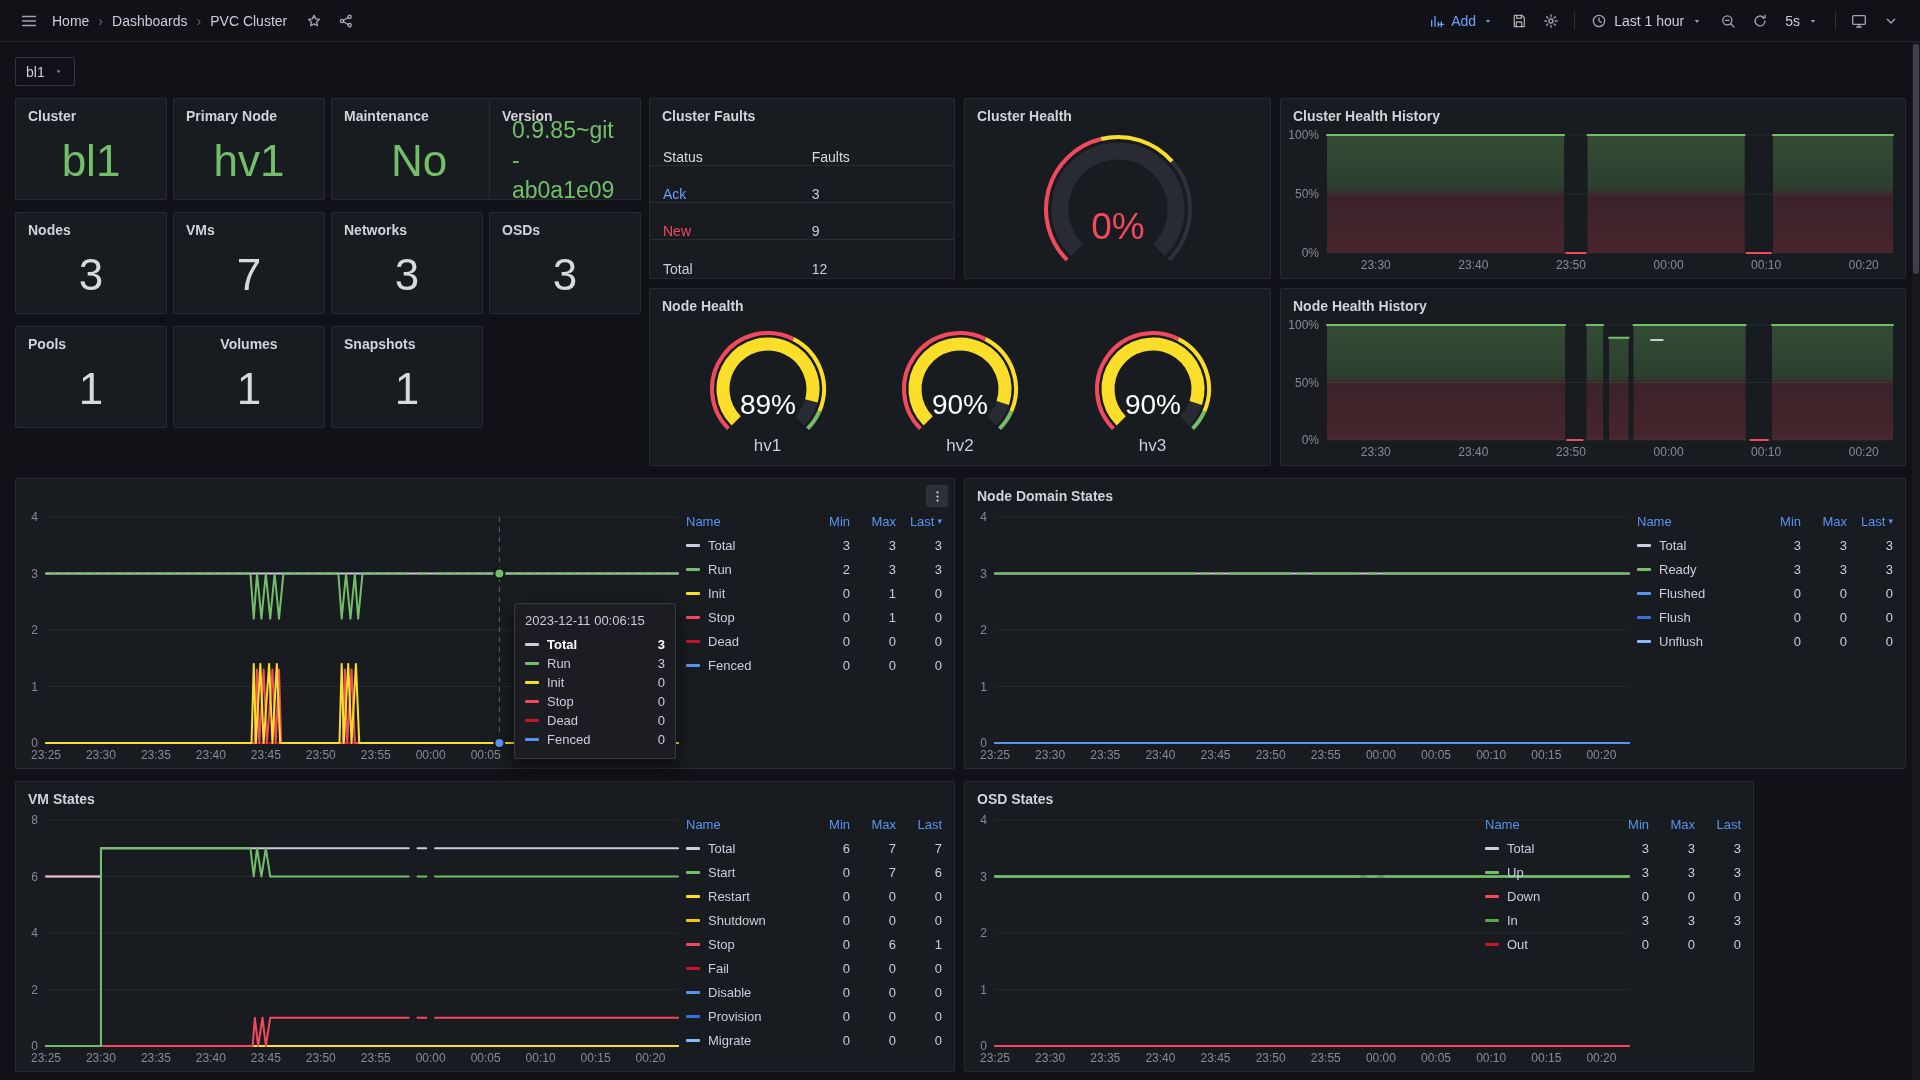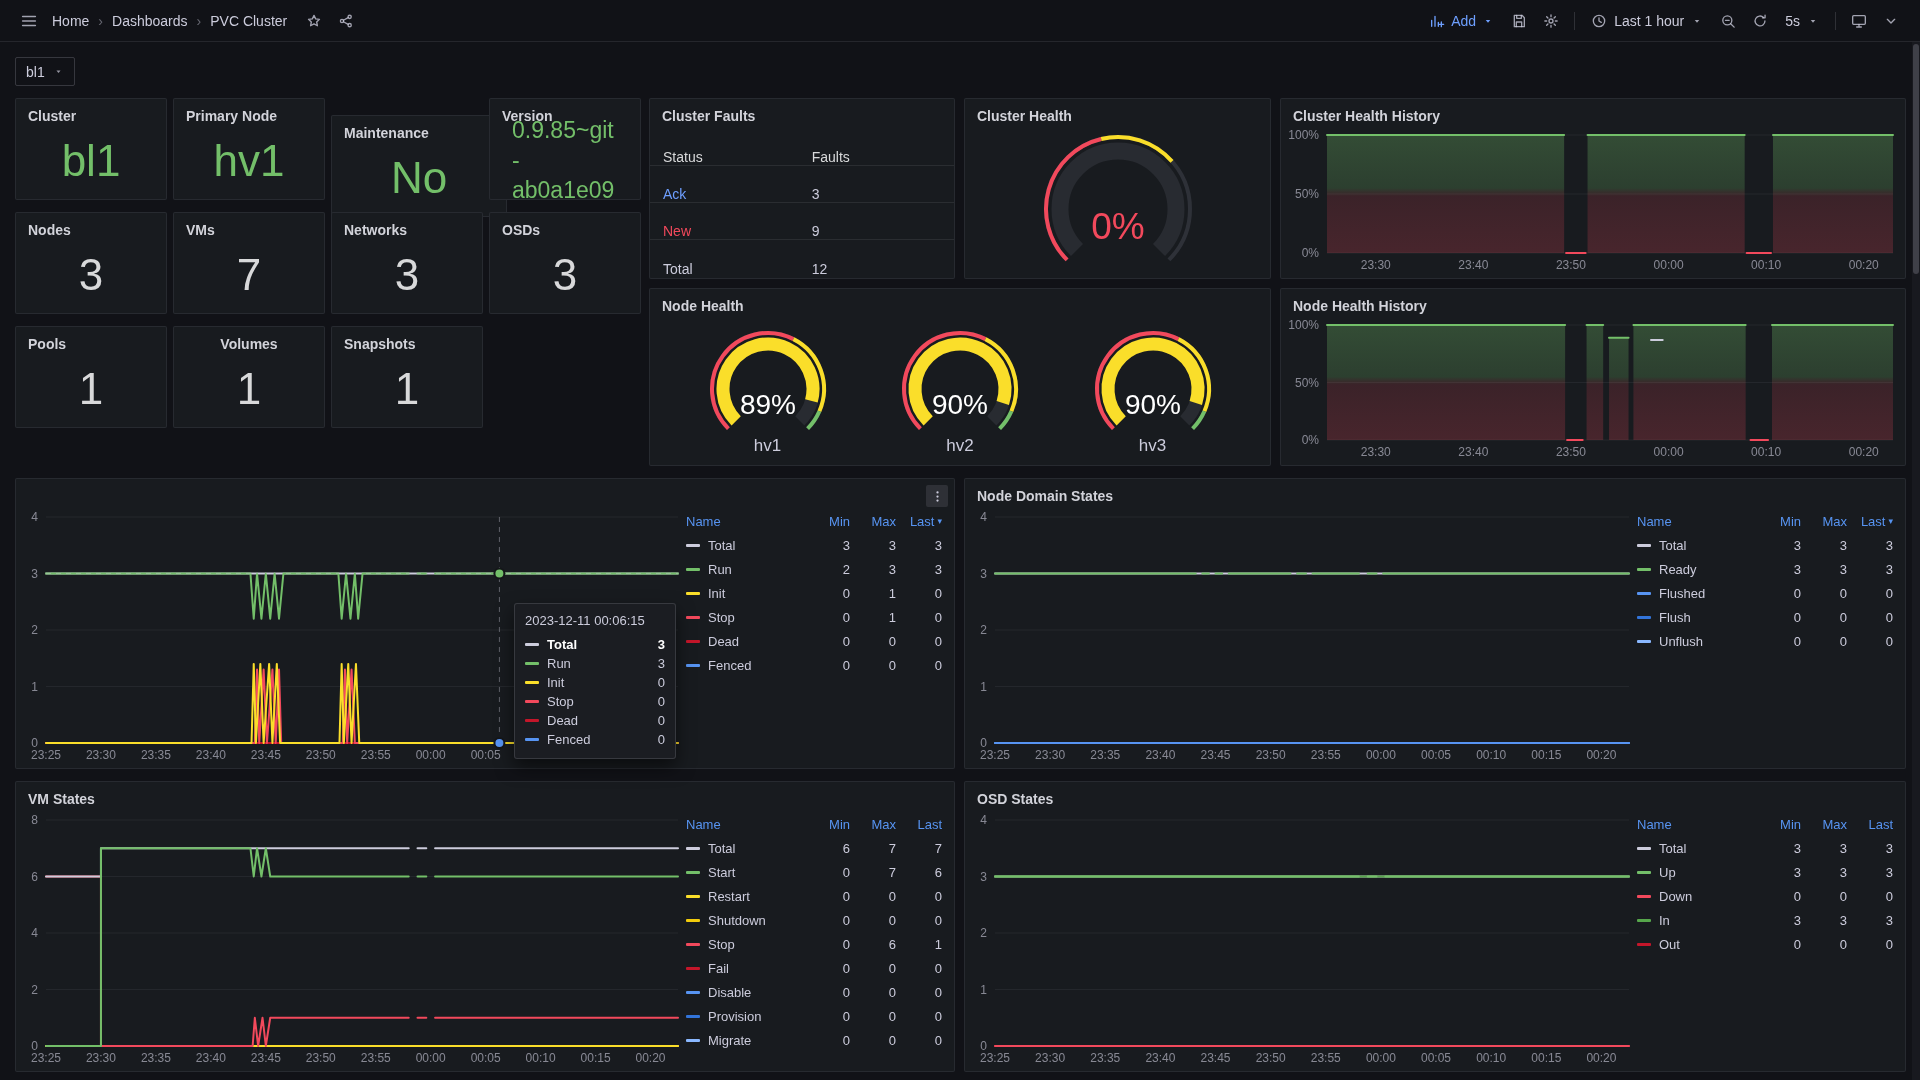--- a/index.html
+++ b/index.html
@@ -210,21 +210,21 @@
 
   <div id="stats">
       <section class="panel" style="left: 15px; top: 56px; width: 152px; height: 102px;">
         <h2 class="ptitle">Cluster</h2>
         <div class="stat-value green">bl1</div>
       </section>
       <section class="panel" style="left: 173px; top: 56px; width: 152px; height: 102px;">
         <h2 class="ptitle">Primary Node</h2>
         <div class="stat-value green">hv1</div>
       </section>
-      <section class="panel" style="left: 331px; top: 56px; width: 176px; height: 102px; margin-top: 17px;">
+      <section class="panel" style="left: 331px; top: 56px; width: 176px; height: 102px;">
         <h2 class="ptitle">Maintenance</h2>
         <div class="stat-value green">No</div>
       </section>
       <section class="panel" style="left: 489px; top: 56px; width: 152px; height: 102px;">
         <h2 class="ptitle">Version</h2>
         <div class="stat-value green small">0.9.85~git-ab0a1e09</div>
       </section>
       <section class="panel" style="left: 15px; top: 170px; width: 152px; height: 102px;">
         <h2 class="ptitle">Nodes</h2>
         <div class="stat-value white">3</div>
@@ -718,21 +718,21 @@
         </div>
         <div class="lg-row">
           <span class="lg-name"><i class="swatch" style="background:#8ab8ff"></i>Migrate</span>
           <span class="lg-num">0</span>
           <span class="lg-num">0</span>
           <span class="lg-num">0</span>
         </div>
       </div>
   </section>
 
-  <section class="panel" style="left:964px;top:739px;width:942px;height:291px">
+  <section class="panel" style="left:964px;top:739px;width:790px;height:291px">
     <h2 class="ptitle">OSD States</h2>
     <div class="chart-main" style="width:666px">
         <svg width="666" height="254">
           <line x1="26" x2="660" y1="234" y2="234" stroke="rgba(204,204,220,0.07)"></line>
           <text x="18" y="238" text-anchor="end" fill="rgba(204,204,220,0.62)" font-size="12" font-family="Liberation Sans, sans-serif">0</text>
           <line x1="26" x2="660" y1="177.5" y2="177.5" stroke="rgba(204,204,220,0.07)"></line>
           <text x="18" y="181.5" text-anchor="end" fill="rgba(204,204,220,0.62)" font-size="12" font-family="Liberation Sans, sans-serif">1</text>
           <line x1="26" x2="660" y1="121" y2="121" stroke="rgba(204,204,220,0.07)"></line>
           <text x="18" y="125" text-anchor="end" fill="rgba(204,204,220,0.62)" font-size="12" font-family="Liberation Sans, sans-serif">2</text>
           <line x1="26" x2="660" y1="64.5" y2="64.5" stroke="rgba(204,204,220,0.07)"></line>

